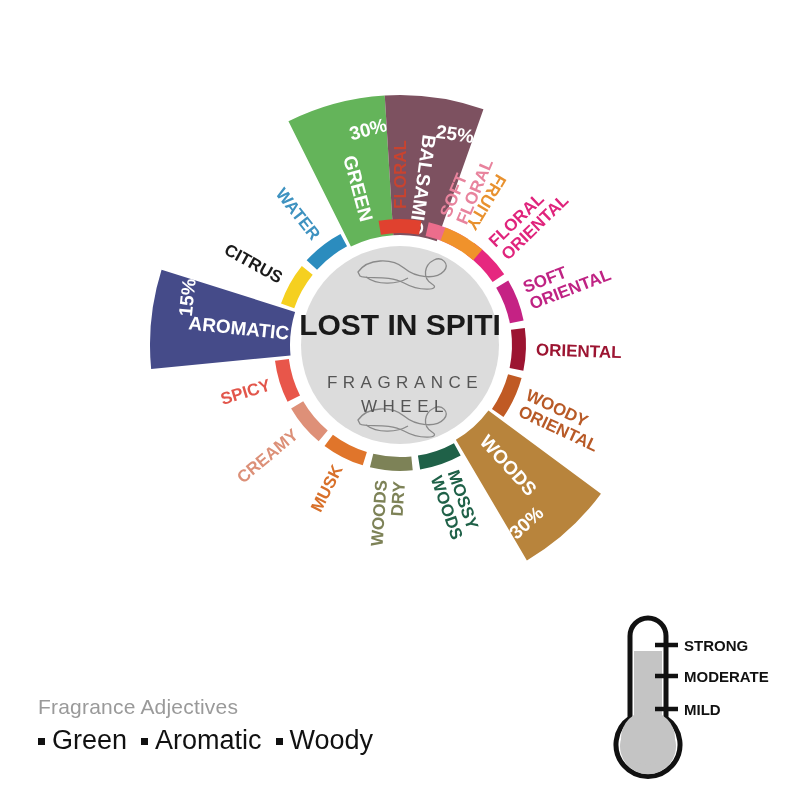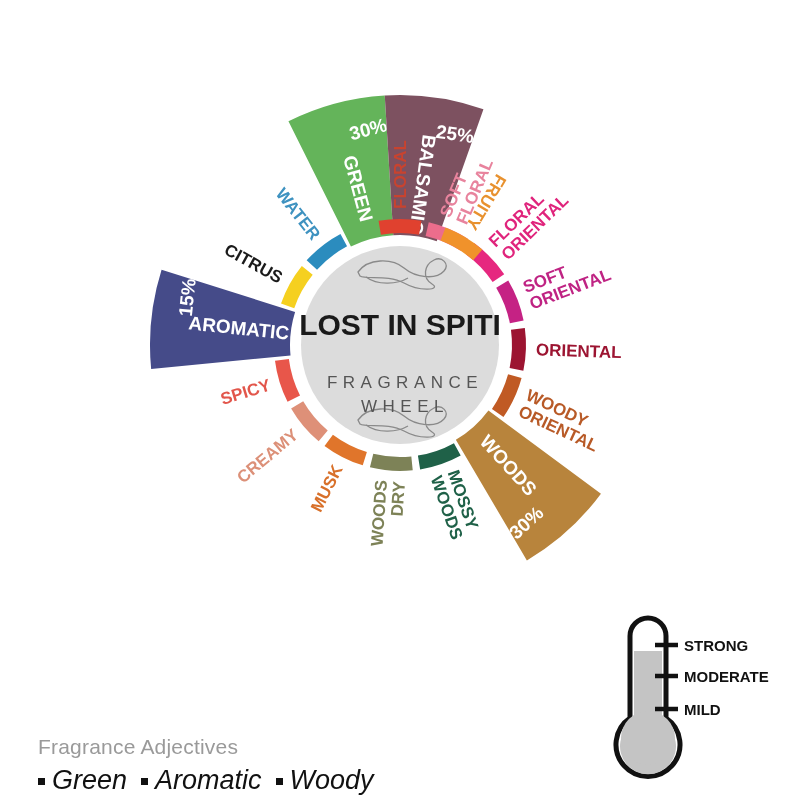--- a/index.html
+++ b/index.html
@@ -55,36 +55,34 @@
   .therm-label {
     font-family: "Liberation Sans", sans-serif;
     font-weight: bold;
     font-size: 15px;
     fill: #111111;
   }
   .legend-block {
     position: absolute;
     left: 38px;
     top: 695px;
-    margin-top: 40px;
   }
   .legend-title {
     font-family: "Liberation Sans", sans-serif;
     font-size: 21px;
     color: #9a9a9a;
     margin: 0 0 6px 0;
     letter-spacing: 0.2px;
   }
   .legend-items {
     font-family: "Liberation Sans", sans-serif;
     font-size: 27px;
     color: #111111;
     margin: 0;
     white-space: nowrap;
-    font-style: italic;
   }
   .legend-items .bullet {
     display: inline-block;
     width: 7px;
     height: 7px;
     background: #111111;
     vertical-align: 4px;
     margin-right: 7px;
   }
   .legend-items .item { margin-right: 14px; }

